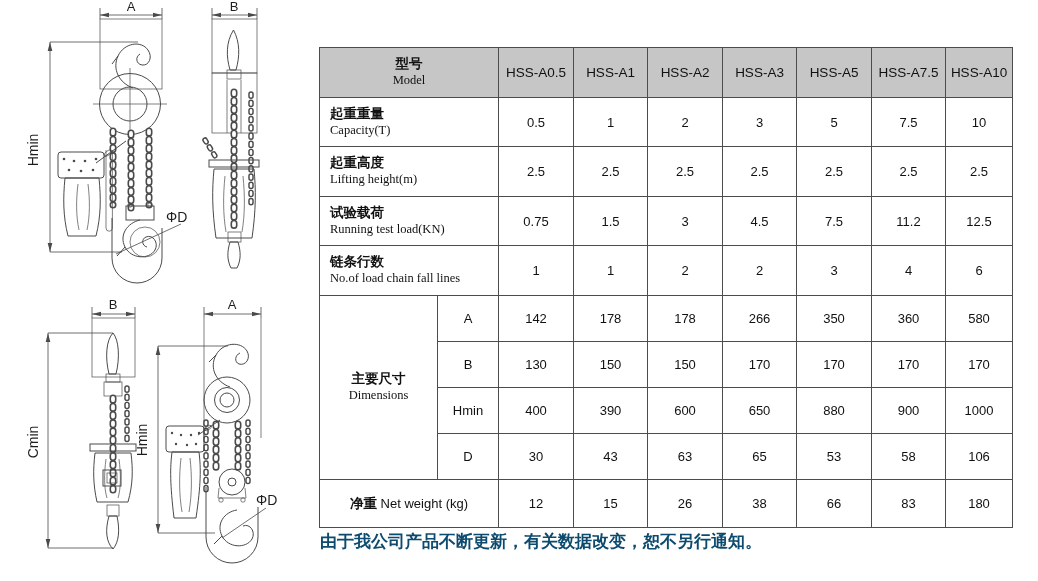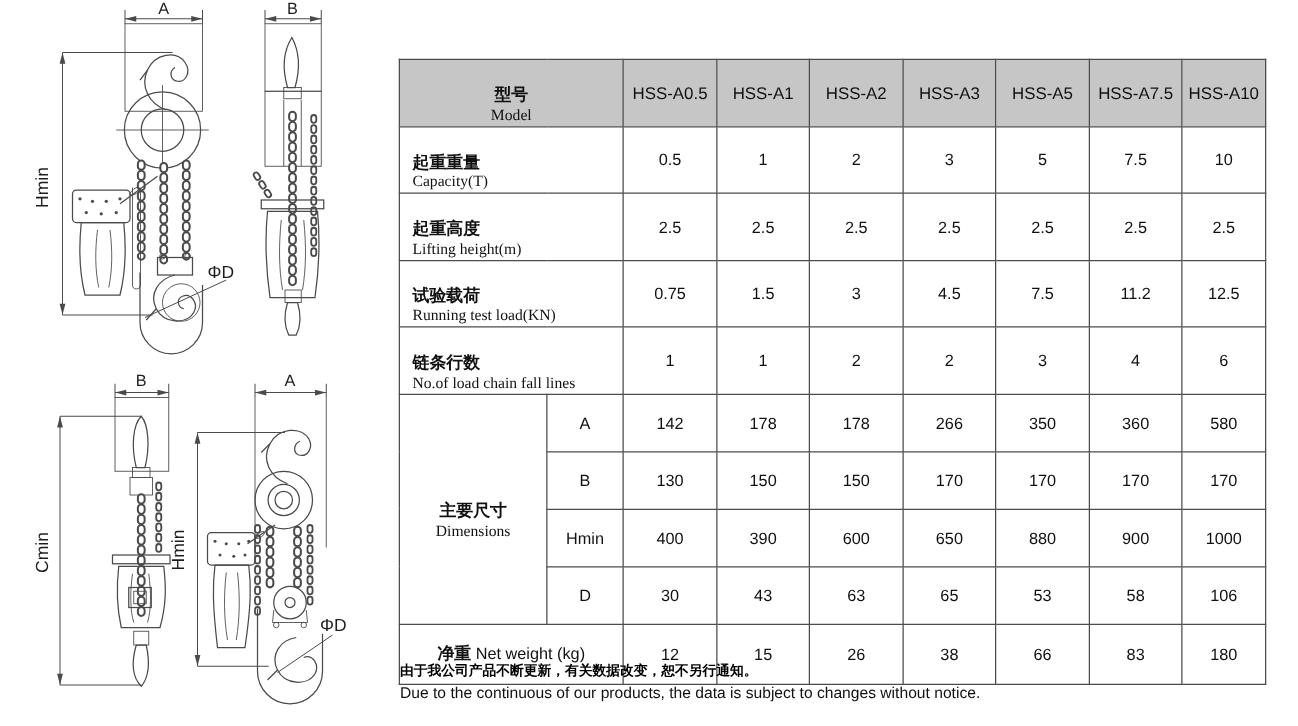--- a/index.html
+++ b/index.html
@@ -21,30 +21,30 @@
   .svgtxt{fill:#1d1d1d;font-size:13px;font-family:"Liberation Sans","DejaVu Sans",sans-serif;}
   .svgtxt.big{font-size:14px;}
 
   
   .spec-table-wrap{position:absolute;left:319px;top:47px;}
   table.spec{border-collapse:collapse;table-layout:fixed;width:693px;}
   table.spec td{border:1px solid #4c4c4c;text-align:center;vertical-align:middle;
                 font-size:13px;color:#111;padding:0;}
   table.spec tr.hdr td{background:#c6c6c6;font-size:13.5px;}
   td.labcell{text-align:left !important;padding-left:10px !important;}
-  .zh{display:block;font-weight:bold;font-size:13.5px;line-height:1.25;margin-top:20px;}
+  .zh{display:block;font-weight:bold;font-size:13.5px;line-height:1.25;}
   .en{display:block;font-size:12.5px;line-height:1.25;font-family:Liberation Serif, serif;}
   td.ctr .zh, td.ctr .en{text-align:center;}
   .r50{height:50px;} .r49{height:49px;} .r46{height:46px;} .r48{height:48px;}
   td.nw{font-size:12.5px;}
   td.nw .zhin{font-weight:bold;font-size:13.5px;}
 
   
   .note{position:absolute;left:320px;top:531px;line-height:1.25;}
-  .note .n-zh{font-weight:bold;font-size:11px;color:#000000;}
+  .note .n-zh{font-weight:bold;font-size:17px;color:#0c4a6e;}
   .note .n-en{font-size:12.5px;color:#111;margin-top:2px;}
 </style>
 </head>
 <body>
 
 <div class="stage">
 
   <svg id="drawing-top" class="drawing" width="318" height="292" viewBox="0 0 318 292">
 
     <g>
@@ -412,16 +412,15 @@
         <td>66</td>
         <td>83</td>
         <td>180</td>
       </tr>
     </tbody>
       </table>
   </div>
 
   <div class="note">
     <div class="n-zh">由于我公司产品不断更新，有关数据改变，恕不另行通知。</div>
-    <div class="n-en">Due to the continuous of our products, the data is subject to changes without notice.</div>
   </div>
 
 </div>
 
 </body></html>

